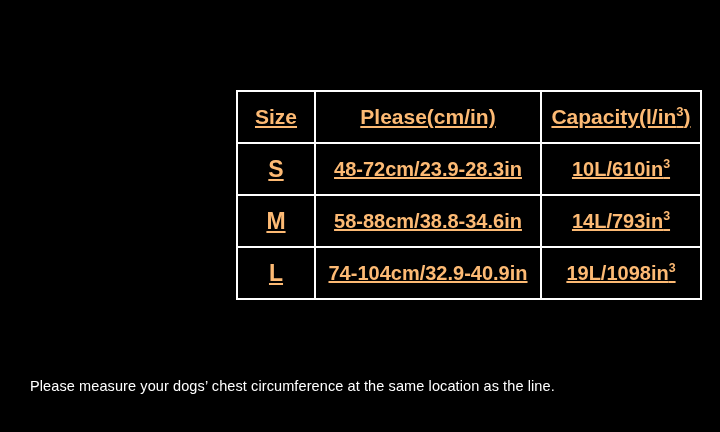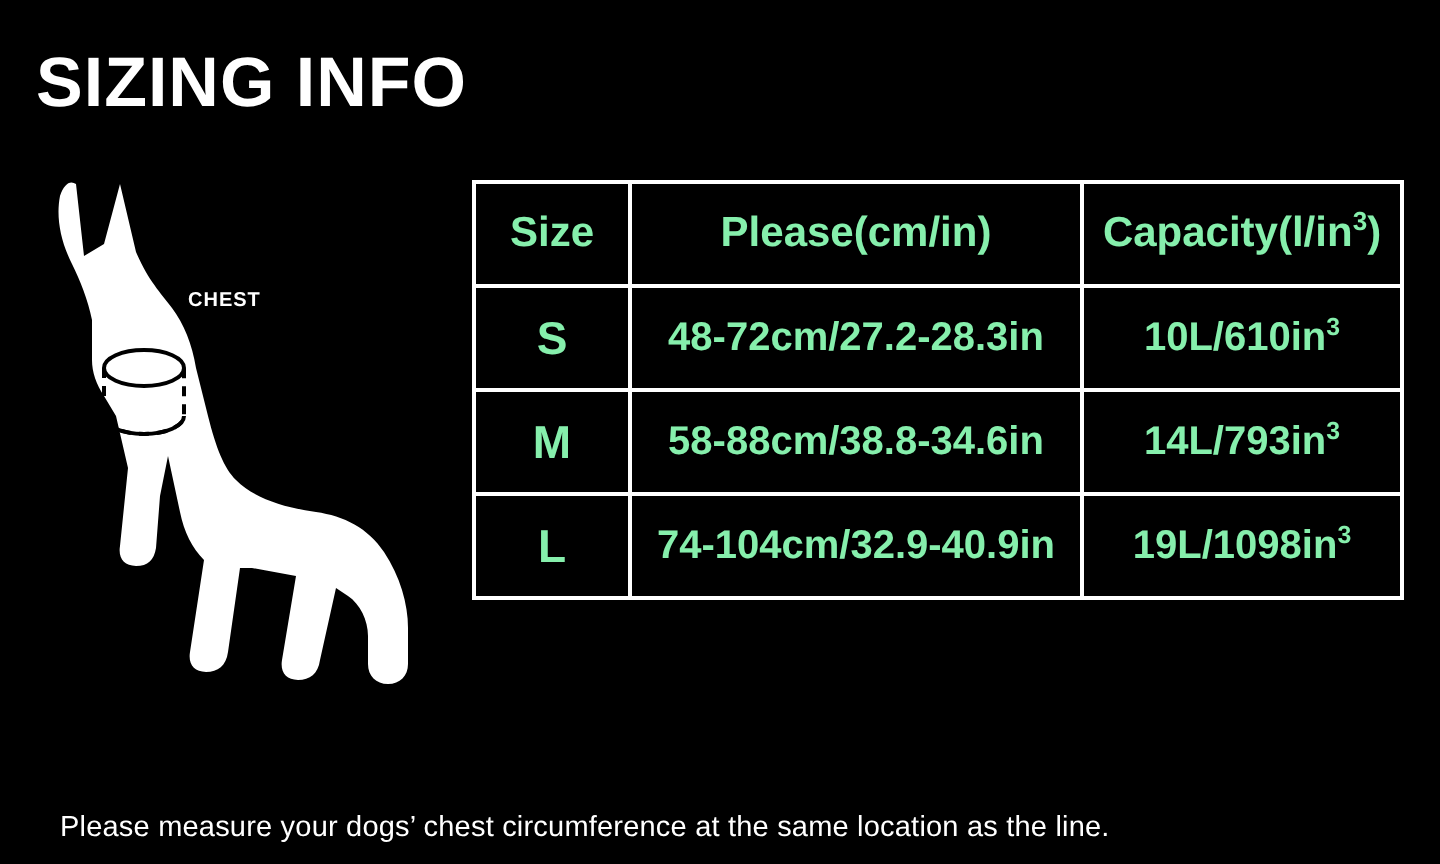--- a/index.html
+++ b/index.html
@@ -57,26 +57,27 @@
     position: absolute;
     left: 236px;
     top: 90px;
     width: 464px;
     border-collapse: collapse;
     table-layout: fixed;
   }
   .size-table th,
   .size-table td {
     border: 2px solid #ffffff;
-    color: #86efac;
+    color: #fdba74;
     text-align: center;
     vertical-align: middle;
     height: 48px;
     font-weight: bold;
     white-space: nowrap;
+    text-decoration: underline;
   }
   .col-size   { width: 78px; }
   .col-chest  { width: 226px; }
   .col-cap    { width: 160px; }
 
   .size-table thead th {
     font-size: 21px;
   }
   .size-table tbody td {
     font-size: 20px;
@@ -91,101 +92,46 @@
   }
 
   .footnote {
     position: absolute;
     left: 30px;
     top: 378px;
     font-size: 14.5px;
     color: #ffffff;
     font-weight: normal;
     letter-spacing: 0.1px;
-    margin-top: 28px;
   }
 </style>
 </head>
 <body>
 
 <div class="page">
 
-  <div class="title">SIZING INFO</div>
 
-  <div class="dog-wrap">
-    <svg class="dog-svg" width="220" height="260" viewBox="0 0 220 260" xmlns="http://www.w3.org/2000/svg">
-      <path fill="#ffffff" d="
-        M30,4
-        L34,40
-        L44,34
-        L52,4
-        L60,38
-        C66,52 72,58 78,66
-        C84,74 88,84 90,96
-        L96,120
-        C100,136 104,146 110,152
-        C120,162 136,166 150,168
-        C164,170 176,176 184,188
-        C192,200 196,214 196,226
-        L196,244
-        C196,250 192,254 186,254
-        C180,254 176,250 176,244
-        L176,230
-        C176,222 172,214 166,210
-        L160,206
-        L152,242
-        C151,249 147,252 141,252
-        C135,252 132,248 133,242
-        L140,200
-        L118,196
-        L112,196
-        L106,238
-        C105,245 101,248 95,248
-        C89,248 86,244 87,238
-        L94,192
-        C88,186 84,178 82,168
-        L76,140
-        L72,160
-        L70,186
-        C69,192 66,195 60,195
-        C54,195 51,191 52,185
-        L56,146
-        L50,120
-        L44,110
-        C40,104 38,98 38,92
-        L38,72
-        C36,62 32,52 28,44
-        C22,32 20,20 22,10
-        C24,4 27,2 30,4 Z
-      "></path>
-
-      <ellipse cx="64" cy="96" rx="20" ry="9" fill="none" stroke="#000000" stroke-width="2"></ellipse>
-      <path d="M44,96 L44,120 A20,9 0 0 0 84,120 L84,96" fill="none" stroke="#000000" stroke-width="2" stroke-dasharray="5,4"></path>
-      <path d="M44,120 A20,9 0 0 0 84,120" fill="none" stroke="#000000" stroke-width="2"></path>
-    </svg>
-    <div class="chest-label">CHEST</div>
-  </div>
 
   <table class="size-table">
     <colgroup>
       <col class="col-size">
       <col class="col-chest">
       <col class="col-cap">
     </colgroup>
     <thead>
       <tr>
         <th>Size</th>
         <th>Please(cm/in)</th>
         <th><span>Capacity(l/in</span><sup>3</sup><span>)</span></th>
       </tr>
     </thead>
     <tbody>
       <tr>
         <td class="cell-size">S</td>
-        <td>48-72cm/27.2-28.3in</td>
+        <td>48-72cm/23.9-28.3in</td>
         <td><span>10L/610in</span><sup>3</sup></td>
       </tr>
       <tr>
         <td class="cell-size">M</td>
         <td>58-88cm/38.8-34.6in</td>
         <td><span>14L/793in</span><sup>3</sup></td>
       </tr>
       <tr>
         <td class="cell-size">L</td>
         <td>74-104cm/32.9-40.9in</td>

